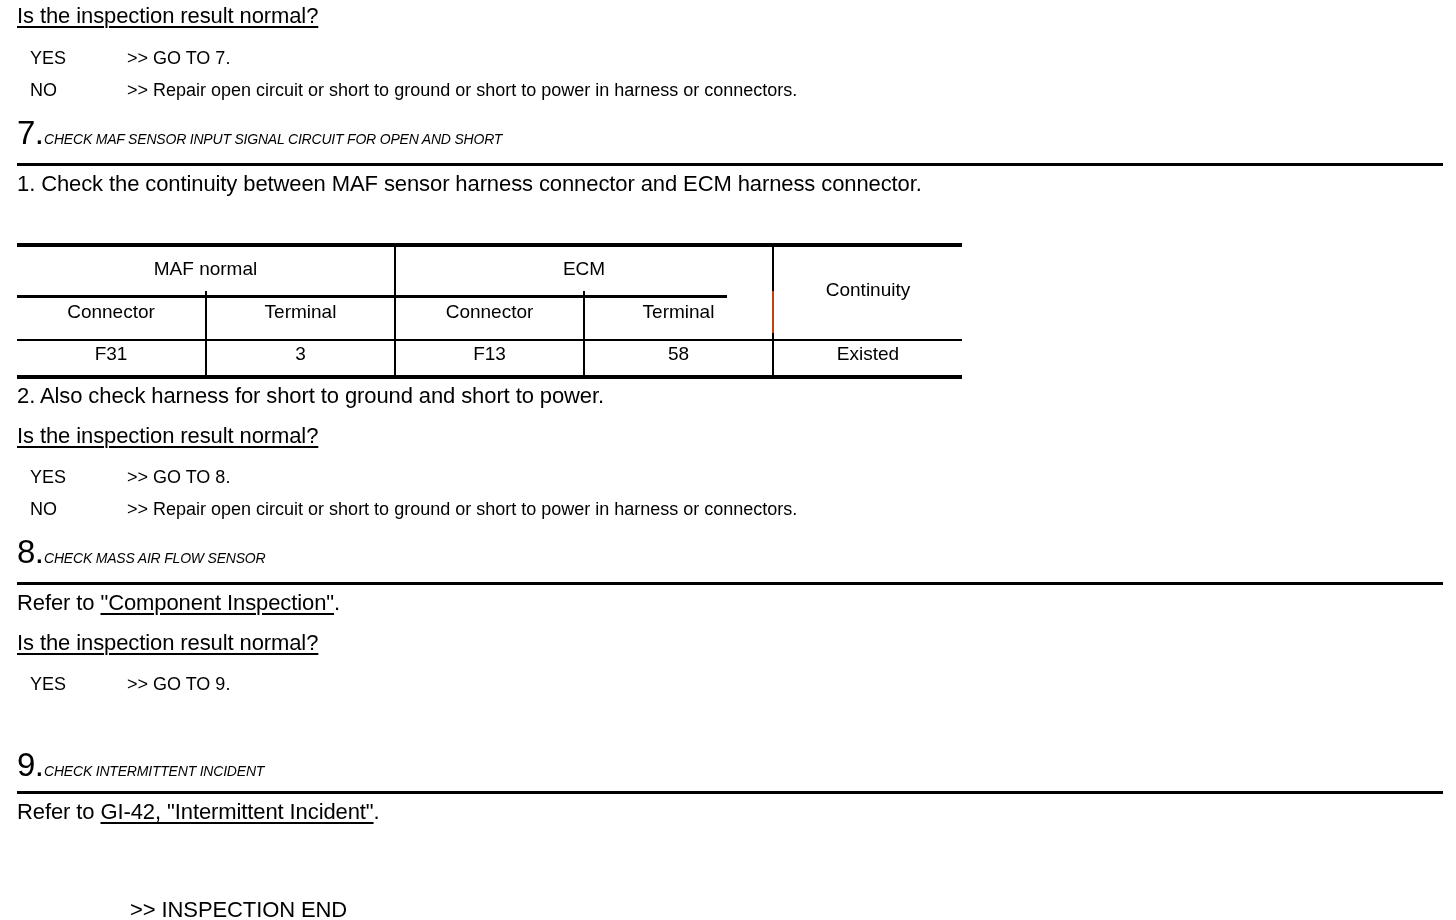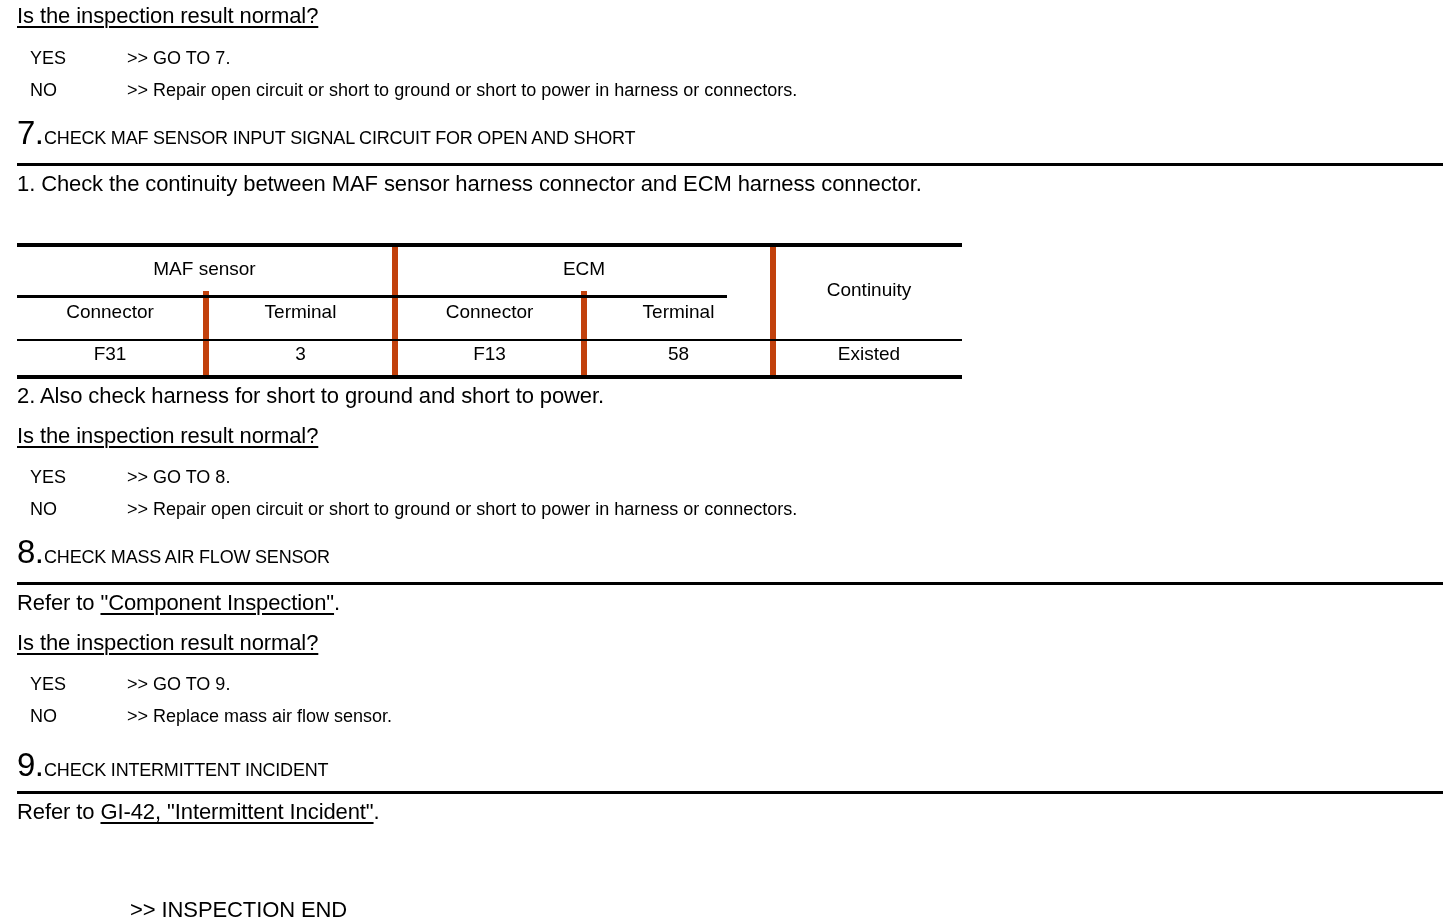--- a/index.html
+++ b/index.html
@@ -67,22 +67,23 @@
   }
   .step .num {
     font-size: 33px;
     vertical-align: baseline;
     letter-spacing: -0.5px;
   }
   .step .dot {
     font-size: 33px;
   }
   .step .title {
-    font-size: 18px;
+    font-size: 14px;
     letter-spacing: -0.2px;
+    font-style: italic;
   }
 
   
   .rule {
     position: absolute;
     left: 17px;
     width: 1426px;
     height: 3px;
     background: #000000;
   }
@@ -96,21 +97,21 @@
   }
   table.spec {
     border-collapse: collapse;
     width: 945px;
     table-layout: fixed;
     font-size: 19px;
   }
   table.spec td {
     text-align: center;
     vertical-align: middle;
-    border-left: 6px solid #c2410c;
+    border-left: 2px solid #c2410c;
     border-right: 2px solid #000;
     padding: 0;
     height: 42px;
     font-weight: normal;
   }
   table.spec tr.r1 td { height: 44px; }
   table.spec tr.r2 td { height: 42px; }
   table.spec tr.r3 td { height: 42px; }
 
   table.spec td.edge-l { border-left: none; }
@@ -165,21 +166,21 @@
   <div class="rule" style="top:163px;"></div>
 
   <div class="line" style="top:172px;">1.    Check the continuity between MAF sensor harness connector and ECM harness connector.</div>
 
   <div class="tbl-wrap">
     <div class="tb-top"></div>
     <div class="tbl-inner">
       <table class="spec">
         <tbody>
             <tr class="r1">
-          <td class="edge-l" colspan="2">MAF sensor</td>
+          <td class="edge-l" colspan="2">MAF normal</td>
           <td colspan="2">ECM</td>
           <td class="edge-r" rowspan="2">Continuity</td>
         </tr>
         <tr class="r2">
           <td class="edge-l">Connector</td>
           <td>Terminal</td>
           <td>Connector</td>
           <td>Terminal</td>
         </tr>
         <tr class="r3">
@@ -218,23 +219,20 @@
   <div class="line" style="top:591px;">
     <span>Refer to </span><span class="u">"Component Inspection"</span><span>.</span>
   </div>
 
   <div class="line u" style="top:631px;">Is the inspection result normal?</div>
 
   <div class="answer" style="top:672px;">
     <span class="key">YES</span><span class="arrow">&gt;&gt; GO TO 9.</span>
   </div>
 
-  <div class="answer" style="top:704px;">
-    <span class="key">NO</span><span class="arrow">&gt;&gt; Replace mass air flow sensor.</span>
-  </div>
 
   <div class="step" style="top:748px;">
     <span class="num">9</span><span class="dot">.</span><span class="title">CHECK INTERMITTENT INCIDENT</span>
   </div>
 
   <div class="rule" style="top:791px;"></div>
 
   <div class="line" style="top:800px;">
     <span>Refer to </span><span class="u">GI-42, "Intermittent Incident"</span><span>.</span>
   </div>

